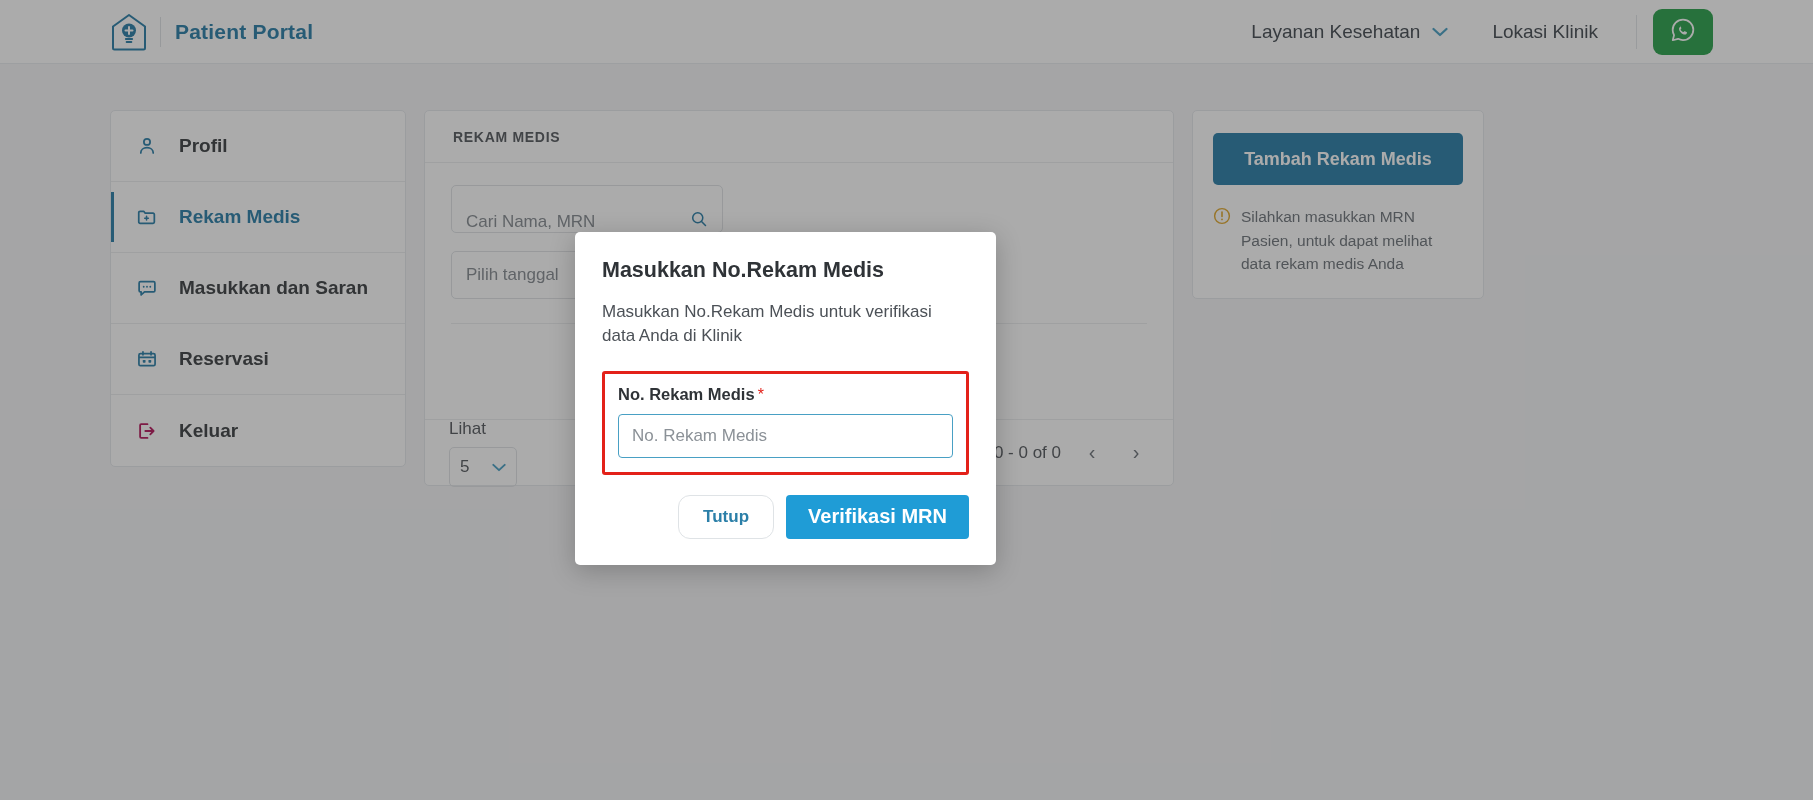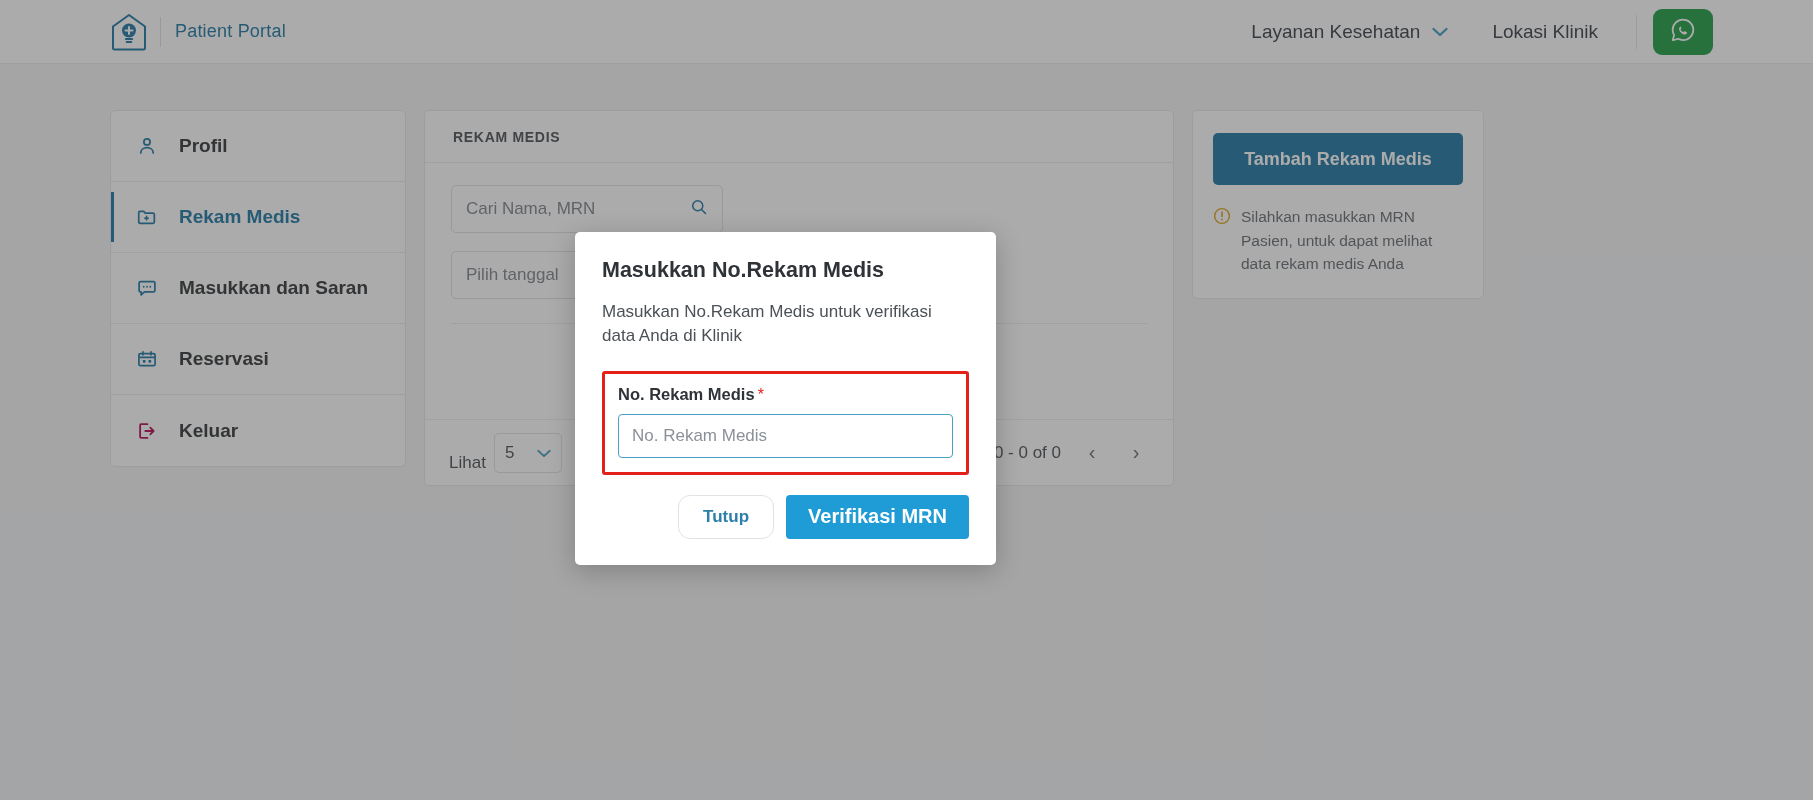--- a/index.html
+++ b/index.html
@@ -23,21 +23,21 @@
     position: absolute; top: 0; left: 0; width: 1813px; height: 64px;
     background: #ffffff;
     display: flex; align-items: center;
     border-bottom: 1px solid #e9ecef;
     z-index: 5;
   }
   .brand { display: flex; align-items: center; margin-left: 110px; }
   .brand-logo { width: 38px; height: 40px; display: block; }
   .brand-sep { width: 1px; height: 30px; background: #dfe3e6; margin: 0 14px 0 12px; }
   .brand-text {
-    color: #2b7fa8; font-weight: normal; font-size: 18px; letter-spacing: .2px;
+    color: #2b7fa8; font-weight: bold; font-size: 21px; letter-spacing: .2px;
   }
   .nav-right {
     margin-left: auto; display: flex; align-items: center; height: 64px;
   }
   .nav-link {
     color: #444b52; font-size: 19px; padding: 0 22px;
     display: flex; align-items: center; gap: 12px; cursor: pointer; white-space: nowrap;
   }
   .nav-link .chev { color: #49a0c4; font-size: 15px; line-height: 1; }
   .nav-div { width: 1px; height: 34px; background: #e3e6e8; margin: 0 16px; }
@@ -86,39 +86,39 @@
   .center-head {
     height: 52px; display: flex; align-items: center; padding-left: 28px;
     border-bottom: 1px solid #ecedef;
   }
   .center-head-title {
     font-size: 14px; font-weight: bold; color: #55595e; letter-spacing: .7px;
   }
   .center-body { padding: 22px 26px 0 26px; }
   .search-wrap {
     width: 272px; height: 48px; border: 1px solid #e0e3e6; border-radius: 5px;
-    display: flex; align-items: center; padding: 0 14px;
+    display: flex; align-items: flex-end; padding: 0 14px;
   }
   .search-input {
     border: none; outline: none; flex: 1; font-size: 17px; color: #3c4043;
     font-family: "Liberation Sans", sans-serif; background: transparent;
   }
   .search-input::placeholder { color: #868c92; }
   .date-wrap {
     margin-top: 18px; width: 300px; height: 48px;
     border: 1px solid #e0e3e6; border-radius: 5px;
     display: flex; align-items: center; padding: 0 14px;
   }
   .date-text { font-size: 17px; color: #868c92; }
   .table-sep { margin-top: 24px; border-top: 1px solid #ecedef; height: 96px; }
   .pager {
     border-top: 1px solid #ecedef;
     height: 66px; display: flex; align-items: center; padding: 0 24px;
   }
-  .pager-left { display: flex; align-items: flex-end; gap: 8px; }
+  .pager-left { display: flex; align-items: flex-start; gap: 8px; flex-direction: column; }
   .pager-label { font-size: 17px; color: #55595e; }
   .pager-select {
     width: 68px; height: 40px; border: 1px solid #e0e3e6; border-radius: 5px;
     display: flex; align-items: center; justify-content: space-between; padding: 0 10px;
     cursor: pointer;
   }
   .pager-select .v { font-size: 17px; color: #55595e; }
   .pager-select .chev { color: #49a0c4; font-size: 14px; }
   .pager-right { margin-left: auto; display: flex; align-items: center; gap: 18px; }
   .pager-count { font-size: 17px; color: #55595e; }

